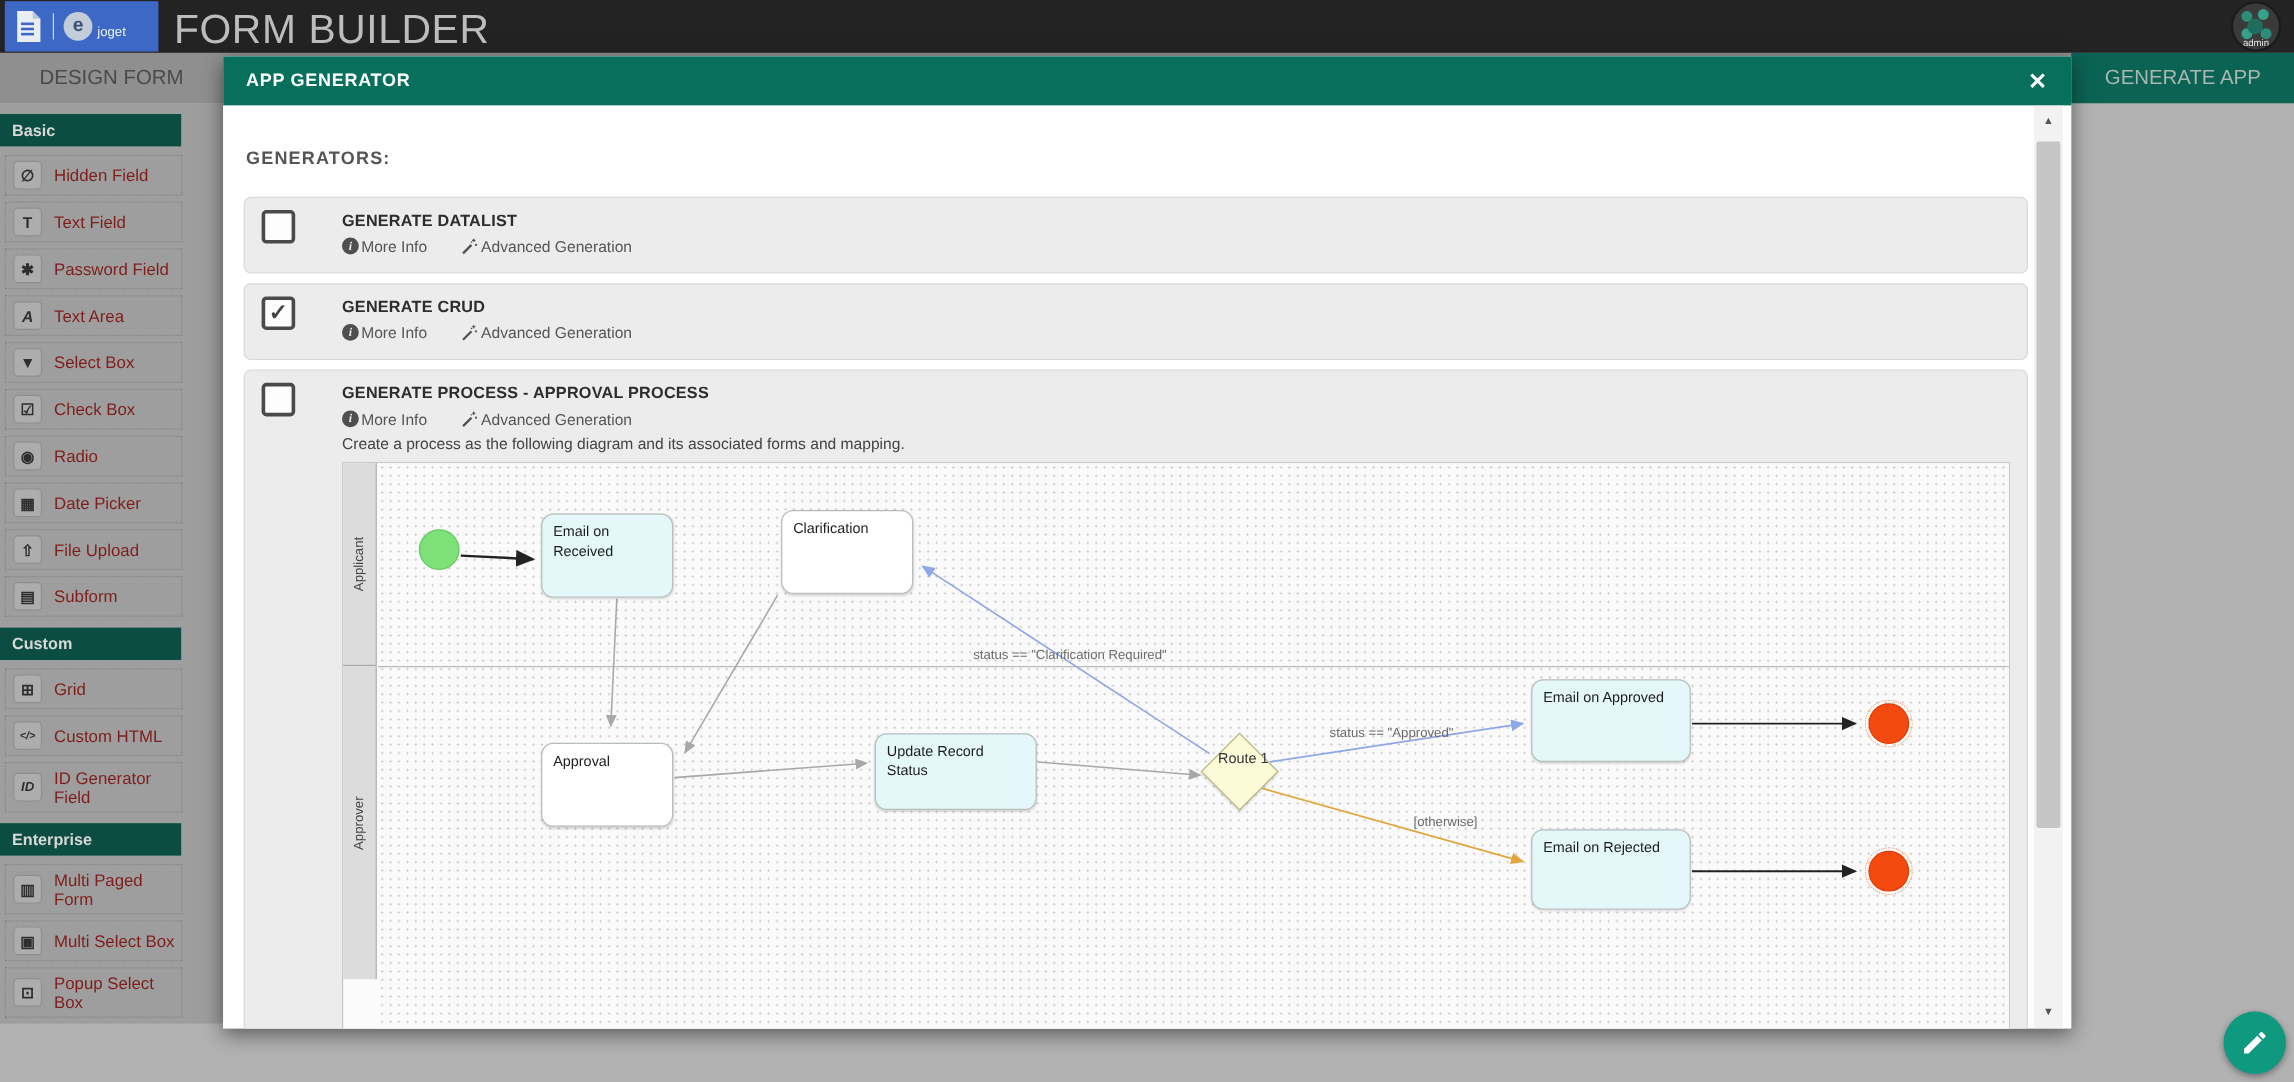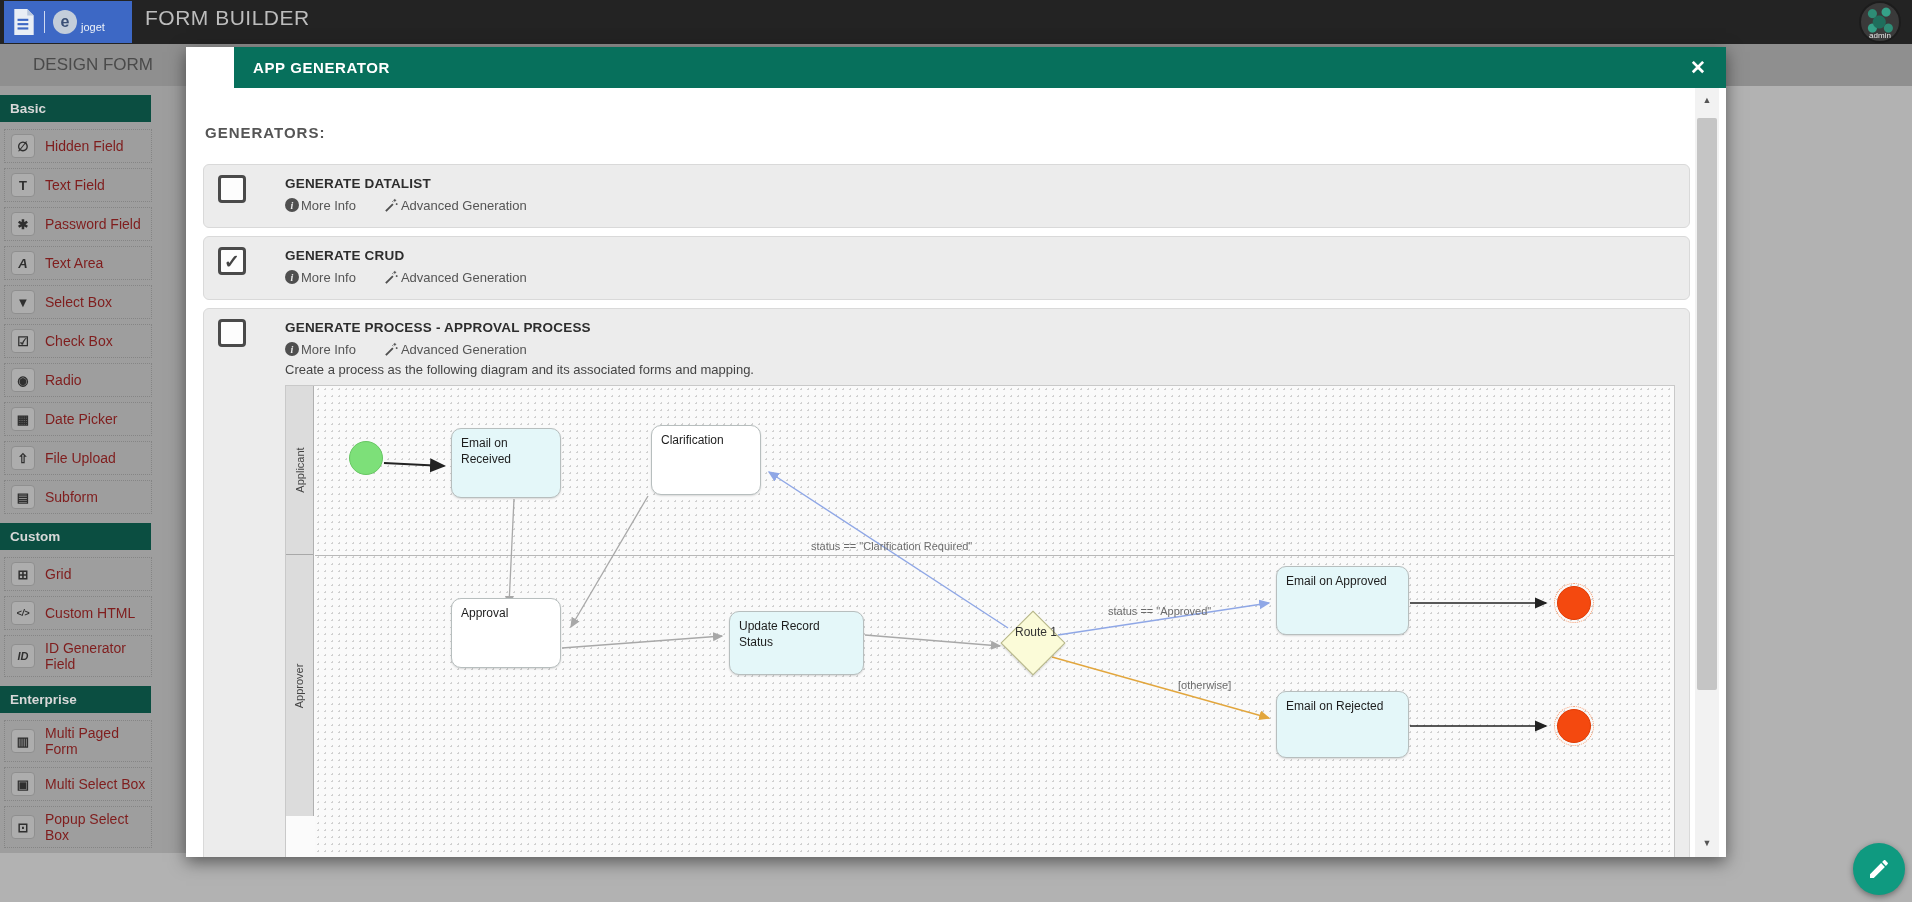--- a/index.html
+++ b/index.html
@@ -7,21 +7,21 @@
   body { position:relative; background:#b2b2b2; font-family:"Liberation Sans", sans-serif; }
 
   
   .header { position:absolute; top:0; left:0; width:1912px; height:44px; background:#232323; z-index:5; }
   .logo-block { position:absolute; left:4px; top:1px; width:128px; height:42px; background:#3d68c5;
                 display:flex; align-items:center; gap:8px; padding-left:8px; }
   .logo-sep { width:1px; height:22px; background:rgba(255,255,255,.75); }
   .joget-mark { width:24px; height:24px; border-radius:50%; background:#c3cdda; color:#3a4f75;
                 font-weight:bold; font-size:16px; display:flex; align-items:center; justify-content:center; }
   .joget-text { color:#eef2f8; font-size:11px; margin-left:-4px; margin-top:10px; }
-  .header-title { position:absolute; left:145px; top:6px; font-size:21px; color:#bdbdbd; letter-spacing:.5px; }
+  .header-title { position:absolute; left:145px; top:6px; font-size:34px; color:#bdbdbd; letter-spacing:.5px; }
   .header-sub { position:absolute; left:340px; top:14px; font-size:15px; color:#9b9b9b;margin-top:45px; }
   .avatar { position:absolute; right:11px; top:1px; width:42px; height:42px; border-radius:50%;
             background:
               radial-gradient(circle at 30% 28%, #2e8d76 0 4px, transparent 5px),
               radial-gradient(circle at 66% 24%, #35a188 0 4px, transparent 5px),
               radial-gradient(circle at 48% 50%, #1f6e5c 0 6px, transparent 7px),
               radial-gradient(circle at 72% 66%, #2e8d76 0 4px, transparent 5px),
               radial-gradient(circle at 30% 66%, #35a188 0 4px, transparent 5px),
               #3a3a3a;
             border:2px solid #1c1c1c; overflow:hidden; }
@@ -43,21 +43,21 @@
   .side-icon { width:24px; height:24px; flex-shrink:0; background:#adadad; border:1px solid #8f8f8f; border-radius:4px;
                display:flex; align-items:center; justify-content:center;
                font-size:13px; font-weight:bold; color:#2f2f2f; }
   .side-icon.small-text { font-size:9px; font-style:italic; }
   .side-label { font-size:14px; color:#7f1d1d; }
 
   
   .modal { position:absolute; left:186px; top:47px; width:1540px; height:810px; background:#fff;
            box-shadow:0 5px 16px rgba(0,0,0,.5); z-index:10; }
   .modal-header { height:41px; background:#07705c; color:#fff; display:flex; align-items:center;
-                  padding-left:19px; font-weight:bold; font-size:15px; letter-spacing:.6px;margin-left:48px; }
+                  padding-left:19px; font-weight:bold; font-size:15px; letter-spacing:.6px; }
   .modal-close { position:absolute; right:20px; top:9px; color:#fff; font-size:19px; font-weight:bold; cursor:pointer; }
   .modal-body { position:absolute; top:41px; left:0; right:0; bottom:0; background:#fff; overflow:hidden; }
   .generators-heading { margin:36px 0 23px 19px; font-size:15px; font-weight:bold; color:#555; letter-spacing:1px; }
 
   .gen-row { margin:0 36px 8px 17px; background:#ececec; border:1px solid #d9d9d9; border-radius:6px;
              padding:10px 14px 12px 14px; display:flex; }
   .gen-row.partial { height:60px; margin-bottom:0; }
   .gen-check { width:28px; height:28px; border:3px solid #4a4a4a; border-radius:4px; background:#fdfdfd;
                margin-right:39px; flex-shrink:0; display:flex; align-items:center; justify-content:center;
                font-size:19px; font-weight:bold; color:#444; cursor:pointer; }
@@ -80,21 +80,21 @@
   .lane.approver { top:170px; height:260px; }
   .canvas { position:absolute; left:29px; top:0; right:0; bottom:0; background-color:#fafafa;
             background-image:radial-gradient(#d0d0d0 1px, transparent 1px); background-size:7px 7px; }
   .lane-divider { position:absolute; left:29px; right:0; top:169px; height:1px; background:#b8b8b8; }
 
   .node { position:absolute; border-radius:10px; font-size:12px; color:#1d1d1d; padding:7px 9px;
           line-height:1.3; border:1px solid #b7bebe; background:#fff; box-shadow:0 1px 2px rgba(0,0,0,.14); }
   .node-cyan { background:#e4f7f9; }
   .n-email-received { left:165px; top:42px;  width:110px; height:70px; }
   .n-clarification  { left:365px; top:39px;  width:110px; height:70px; }
-  .n-approval       { left:165px; top:212px; width:110px; height:70px; }
+  .n-approval       { left:165px; top:233px; width:110px; height:70px; }
   .n-update-record  { left:443px; top:225px; width:135px; height:64px; }
   .n-email-approved { left:990px; top:180px; width:133px; height:69px; }
   .n-email-rejected { left:990px; top:305px; width:133px; height:67px; }
 
   .start-event { position:absolute; left:63px; top:55px; width:34px; height:34px; border-radius:50%;
                  background:#7de079; border:1px solid #67c763; }
   .end-event { position:absolute; width:34px; height:34px; border-radius:50%;
                background:#f4490f; border:1px solid #e03c05; outline:1px dotted #f79c6e; outline-offset:2px; }
   .end-approved { left:1271px; top:200px; }
   .end-rejected { left:1271px; top:323px; }
@@ -140,20 +140,21 @@
   </div>
   <div class="header-title">FORM BUILDER</div>
   <div class="header-sub">Travel Request v1: Travel Request Form</div>
   <div class="avatar">
     <span>admin</span>
   </div>
 </div>
 
 <div class="tabbar">
   <div class="tab-left">DESIGN FORM</div>
+  <div class="tab-right">GENERATE APP</div>
 </div>
 
 <div class="sidebar">
   <div class="side-section">Basic</div>
 
   <div class="side-item">
     <span class="side-icon">∅</span>
     <span class="side-label">Hidden Field</span>
   </div>
   <div class="side-item">

